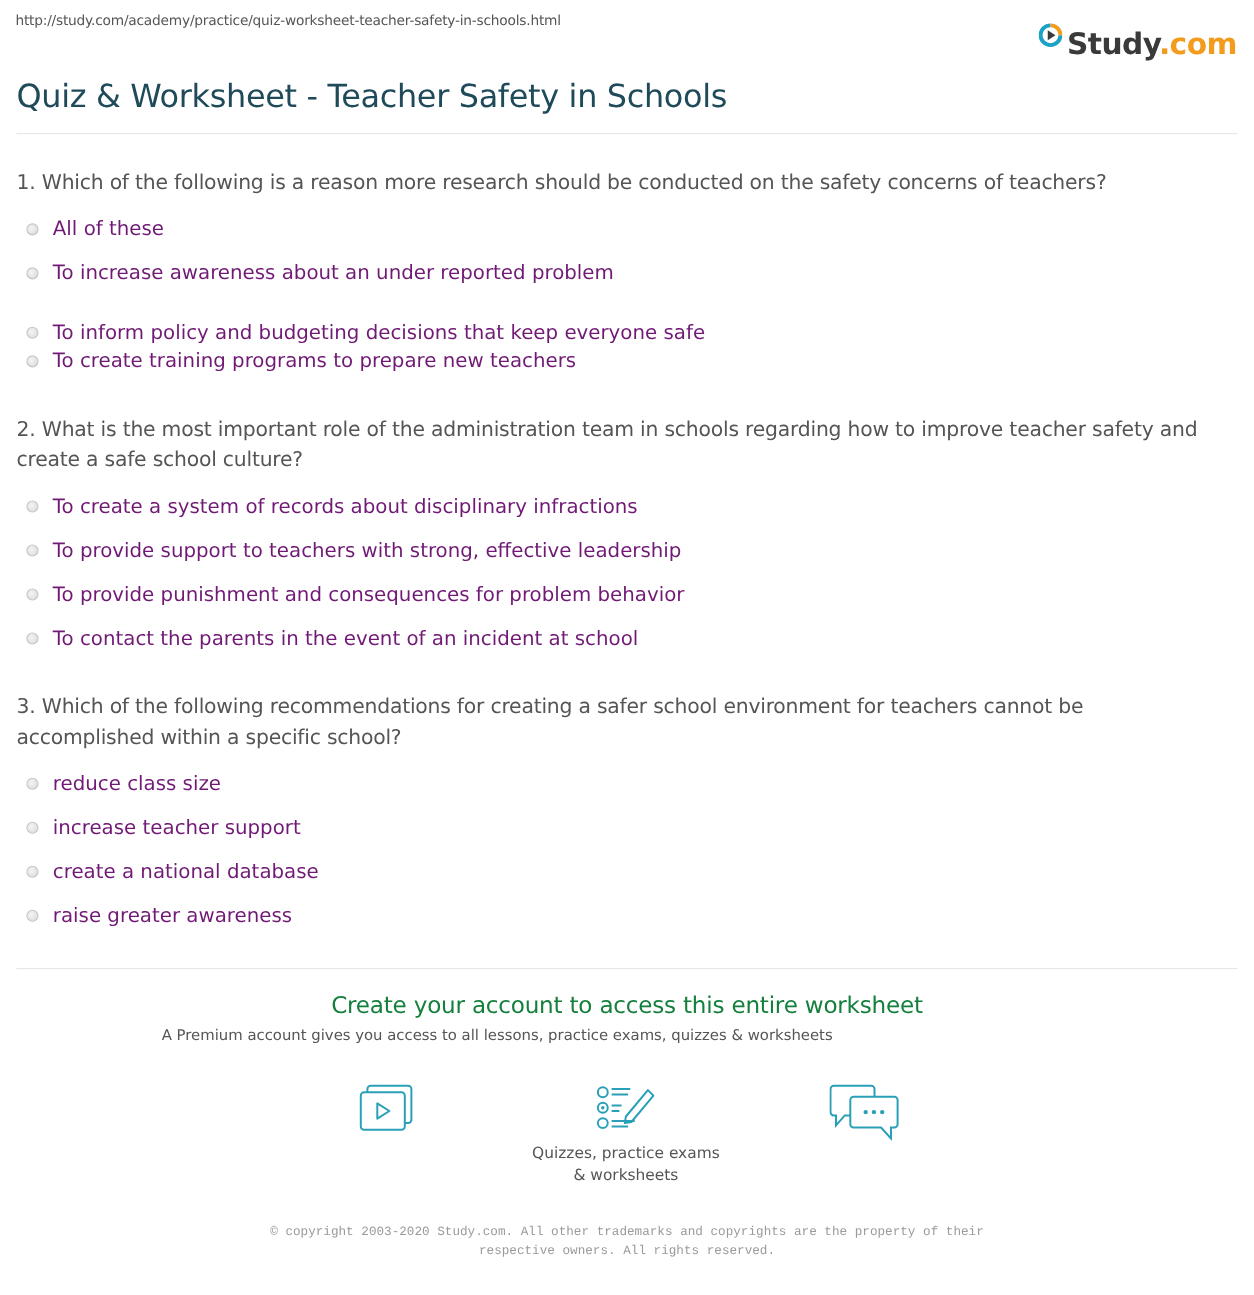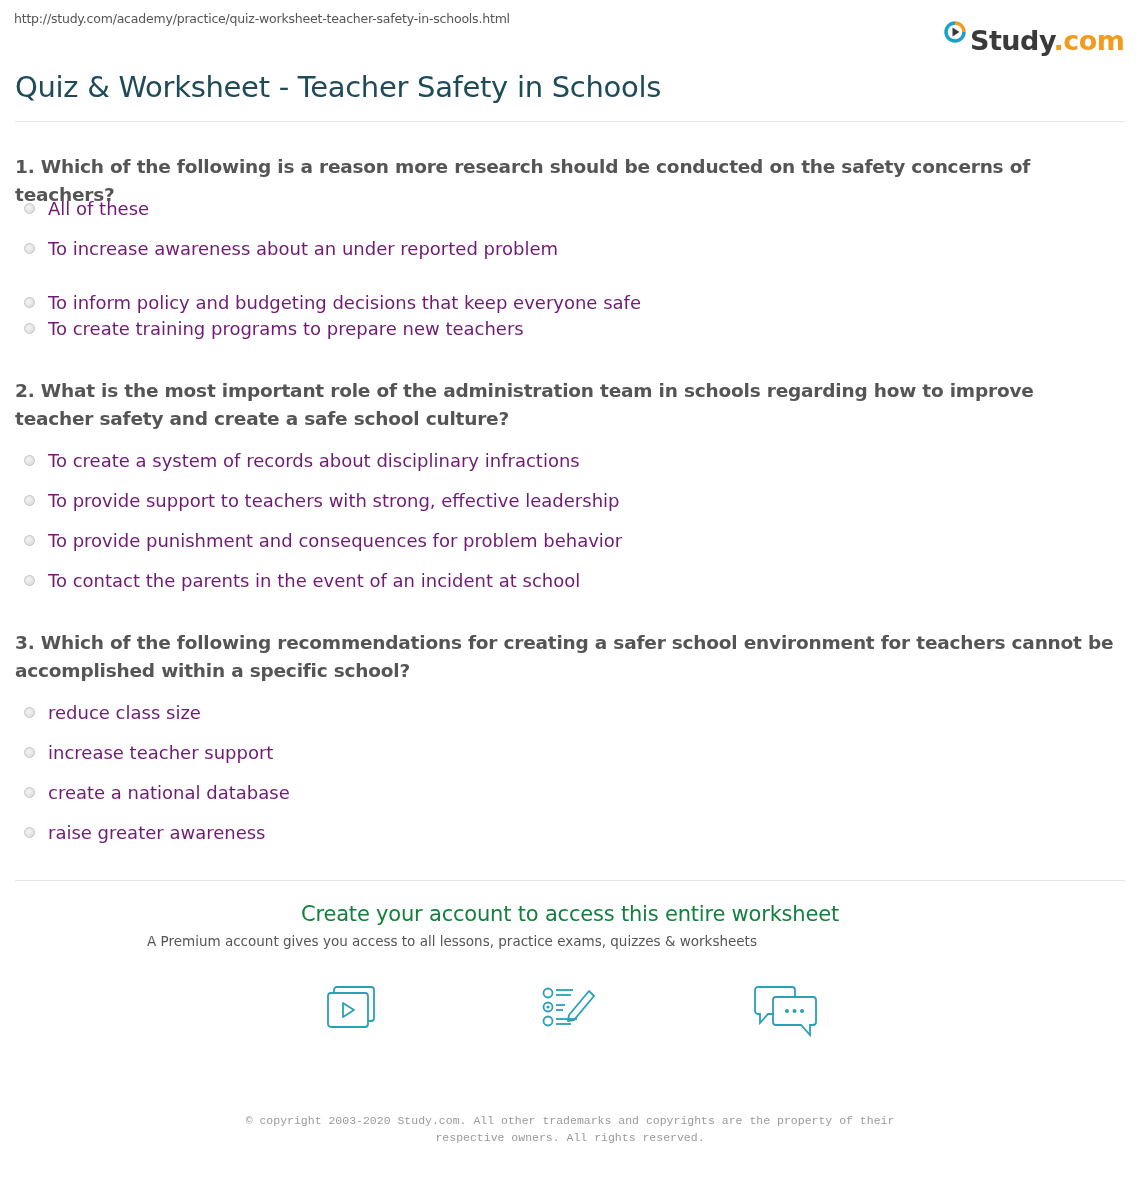--- a/index.html
+++ b/index.html
@@ -4,21 +4,21 @@
   <style>
     html, body { margin: 0; padding: 0; background: #ffffff; }
     body { width: 1140px; height: 1177px; position: relative; font-family: "DejaVu Sans", sans-serif; color: #4a4a4a; overflow: hidden; }
     .url { position: absolute; left: 14px; top: 11px; font-size: 12.5px; color: #555; letter-spacing: -0.2px; text-align: center; }
     .logo { position: absolute; left: 944px; top: 8px; display: flex; align-items: center; }
     .logo-mark { width: 22px; height: 22px; position: relative; margin-right: 4px; }
     .logo-text { font-size: 27px; font-weight: bold; color: #3a3a3a; letter-spacing: -0.5px; margin-top: 17px; }
     .logo-text .dot { color: #f29b1d; }
     .title { position: absolute; left: 15px; top: 70px; font-size: 29px; color: #1e4a5a; margin: 0; font-weight: normal; letter-spacing: -0.3px; }
     .rule { position: absolute; left: 15px; right: 15px; height: 1px; background: #e6e6e6; }
-    .question { position: absolute; left: 15px; width: 1100px; font-size: 18.5px; font-weight: bold; color: #555; line-height: 28px; letter-spacing: -0.2px; }
+    .question { position: absolute; left: 15px; width: 1100px; font-size: 18.5px; font-weight: normal; color: #555; line-height: 28px; letter-spacing: -0.2px; }
     .answer { position: absolute; left: 24px; display: flex; align-items: center; font-size: 18px; color: #701a75; }
     .radio { width: 9px; height: 9px; border-radius: 50%; border: 1px solid #c4c4c4; background: radial-gradient(circle at 40% 40%, #f4f4f4, #d8d8d8); margin-right: 13px; cursor: pointer; }
     .cta-title { position: absolute; left: 0; width: 1140px; top: 902px; text-align: center; font-size: 21px; color: #15803d; letter-spacing: -0.2px; }
     .cta-sub { position: absolute; left: 0; width: 904px; top: 933px; text-align: center; font-size: 13.5px; color: #555; }
     .feature { position: absolute; top: 985px; width: 200px; text-align: center; }
     .feature svg { display: block; margin: 0 auto; }
     .feature-label { margin-top: 8px; font-size: 14px; color: #555; line-height: 20px; }
     .copyright { position: absolute; left: 215px; width: 710px; top: 1112px; text-align: center; font-size: 11.5px; color: #9a9a9a; line-height: 17px; font-family: Liberation Mono, monospace; }
   </style>
 </head>
@@ -114,20 +114,24 @@
     <circle cx="7" cy="22" r="1.6" fill="#2a9fb8"></circle>
     <circle cx="7" cy="36" r="4.5" fill="none" stroke="#2a9fb8" stroke-width="1.8"></circle>
     <line x1="15" y1="5" x2="32" y2="5" stroke="#2a9fb8" stroke-width="1.8"></line>
     <line x1="15" y1="10" x2="30" y2="10" stroke="#2a9fb8" stroke-width="1.8"></line>
     <line x1="15" y1="20" x2="24" y2="20" stroke="#2a9fb8" stroke-width="1.8"></line>
     <line x1="15" y1="25" x2="22" y2="25" stroke="#2a9fb8" stroke-width="1.8"></line>
     <line x1="15" y1="34" x2="36" y2="34" stroke="#2a9fb8" stroke-width="1.8"></line>
     <line x1="15" y1="39" x2="30" y2="39" stroke="#2a9fb8" stroke-width="1.8"></line>
     <polygon points="28,30 48,6 53,11 33,35 27,36" fill="none" stroke="#2a9fb8" stroke-width="1.8" stroke-linejoin="round"></polygon>
   </svg>
+  <div class="feature-label">
+      <div>Quizzes, practice exams</div>
+      <div>&amp; worksheets</div>
+    </div>
 </div>
 
 <div class="feature" style="left:686px">
   <svg width="64" height="52" viewBox="0 0 64 52">
     <path d="M4 2 H38 a3 3 0 0 1 3 3 V26 a3 3 0 0 1 -3 3 H14 L6 38 V29 H4 a3 3 0 0 1 -3 -3 V5 a3 3 0 0 1 3 -3 Z" fill="none" stroke="#2a9fb8" stroke-width="1.8"></path>
     <path d="M22 12 H59 a3 3 0 0 1 3 3 V37 a3 3 0 0 1 -3 3 H56 V50 L47 40 H22 a3 3 0 0 1 -3 -3 V15 a3 3 0 0 1 3 -3 Z" fill="#fff" stroke="#2a9fb8" stroke-width="1.8"></path>
     <circle cx="33" cy="26" r="2" fill="#2a9fb8"></circle>
     <circle cx="40.5" cy="26" r="2" fill="#2a9fb8"></circle>
     <circle cx="48" cy="26" r="2" fill="#2a9fb8"></circle>
   </svg>

